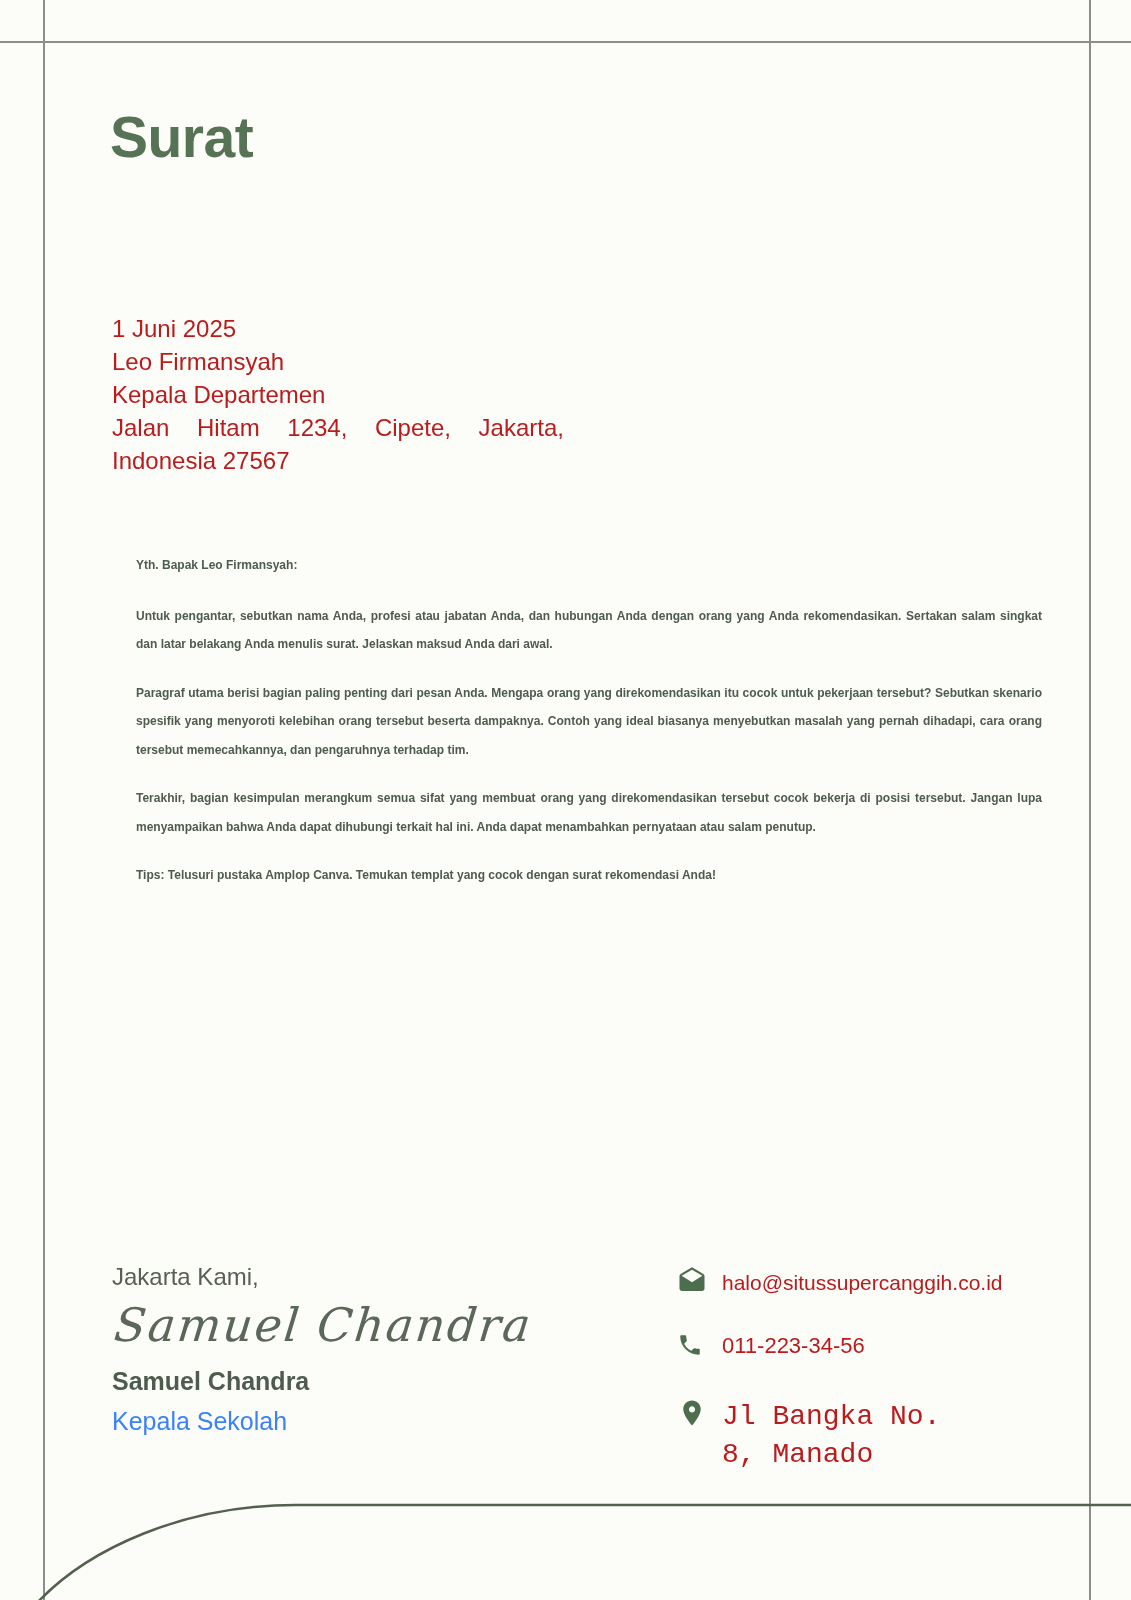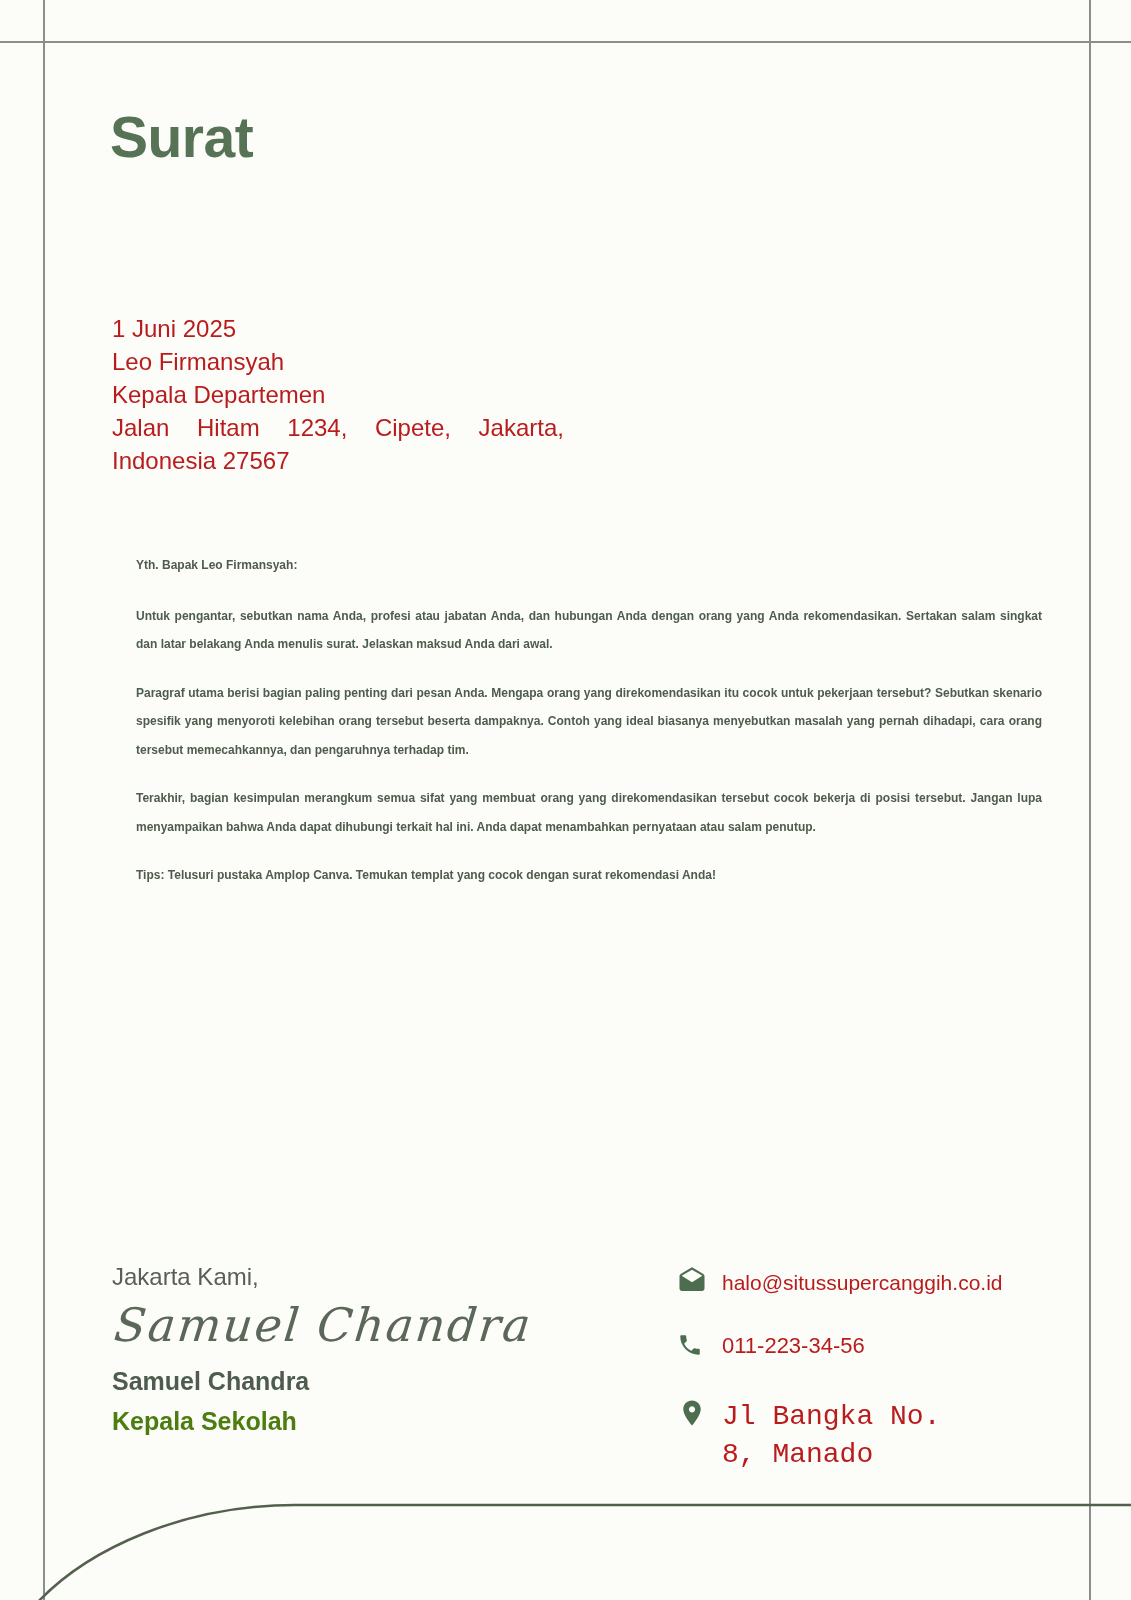--- a/index.html
+++ b/index.html
@@ -79,22 +79,22 @@
   }
   .signature-block .sig-name {
     margin-top: 16px;
     font-size: 25px;
     font-weight: 700;
     color: #4e5c4d;
   }
   .signature-block .sig-position {
     margin-top: 11px;
     font-size: 25px;
-    font-weight: 700;
-    color: #4d7c0f;
+    font-weight: 400;
+    color: #3b82f6;
   }
 
   
   .contact-block {
     position: absolute;
     left: 677px; top: 1266px;
     color: #b91c1c;
   }
   .contact-row { display: flex; align-items: flex-start; }
   .contact-row .c-icon { flex: 0 0 auto; width: 30px; margin-right: 15px; }

